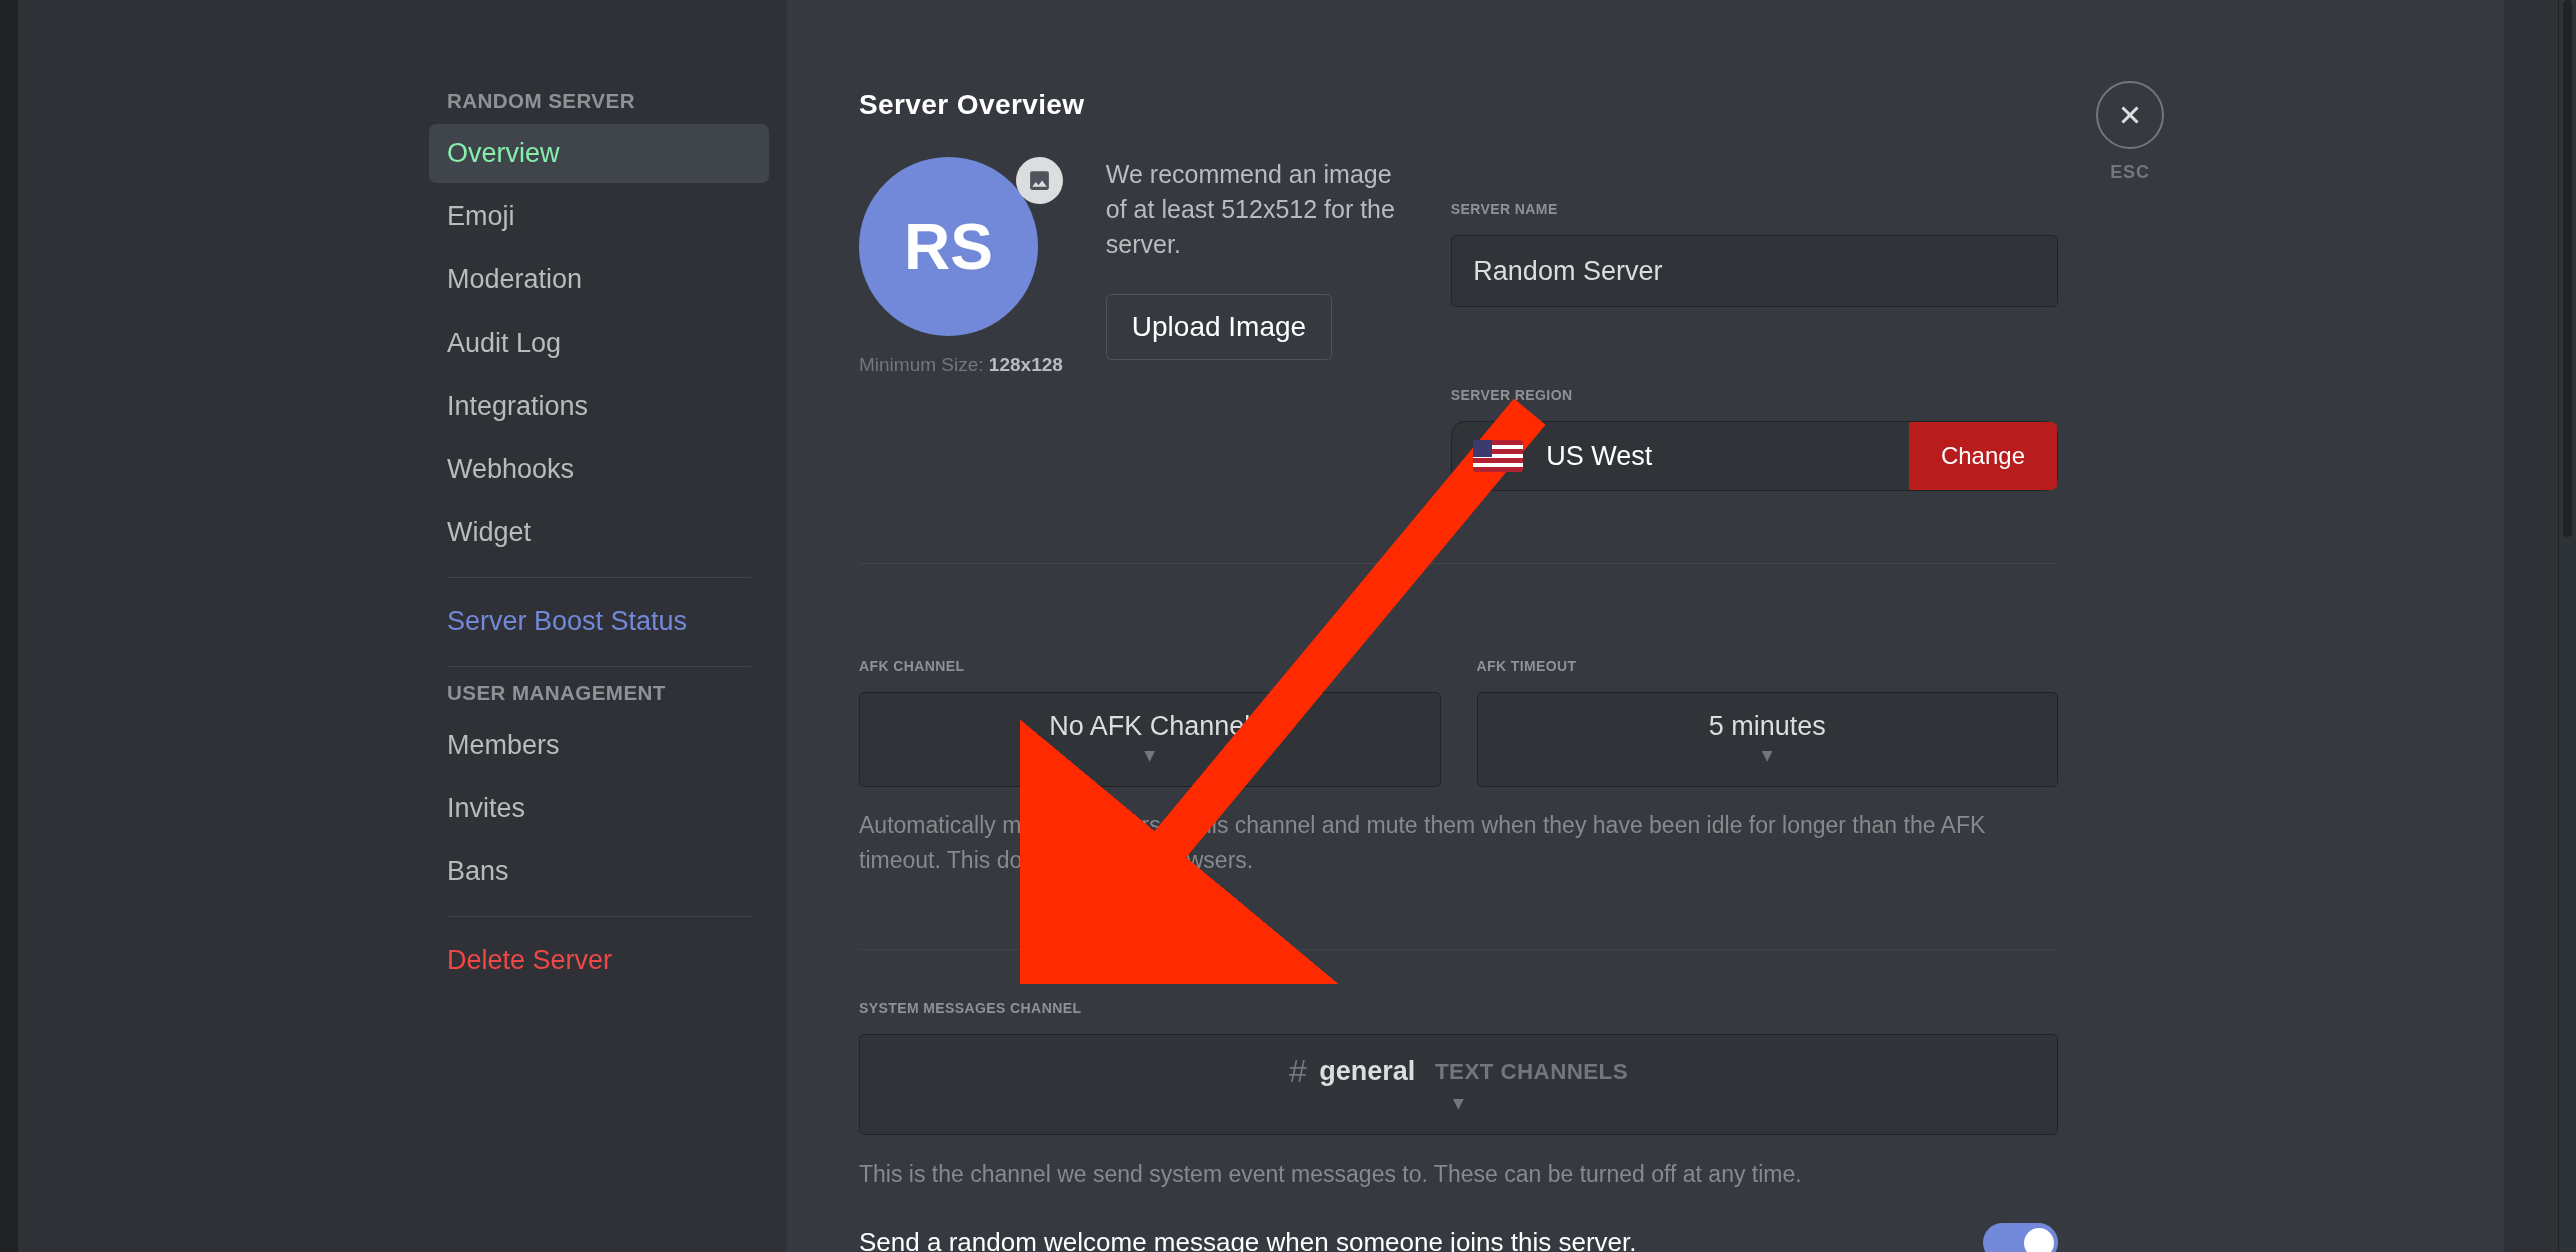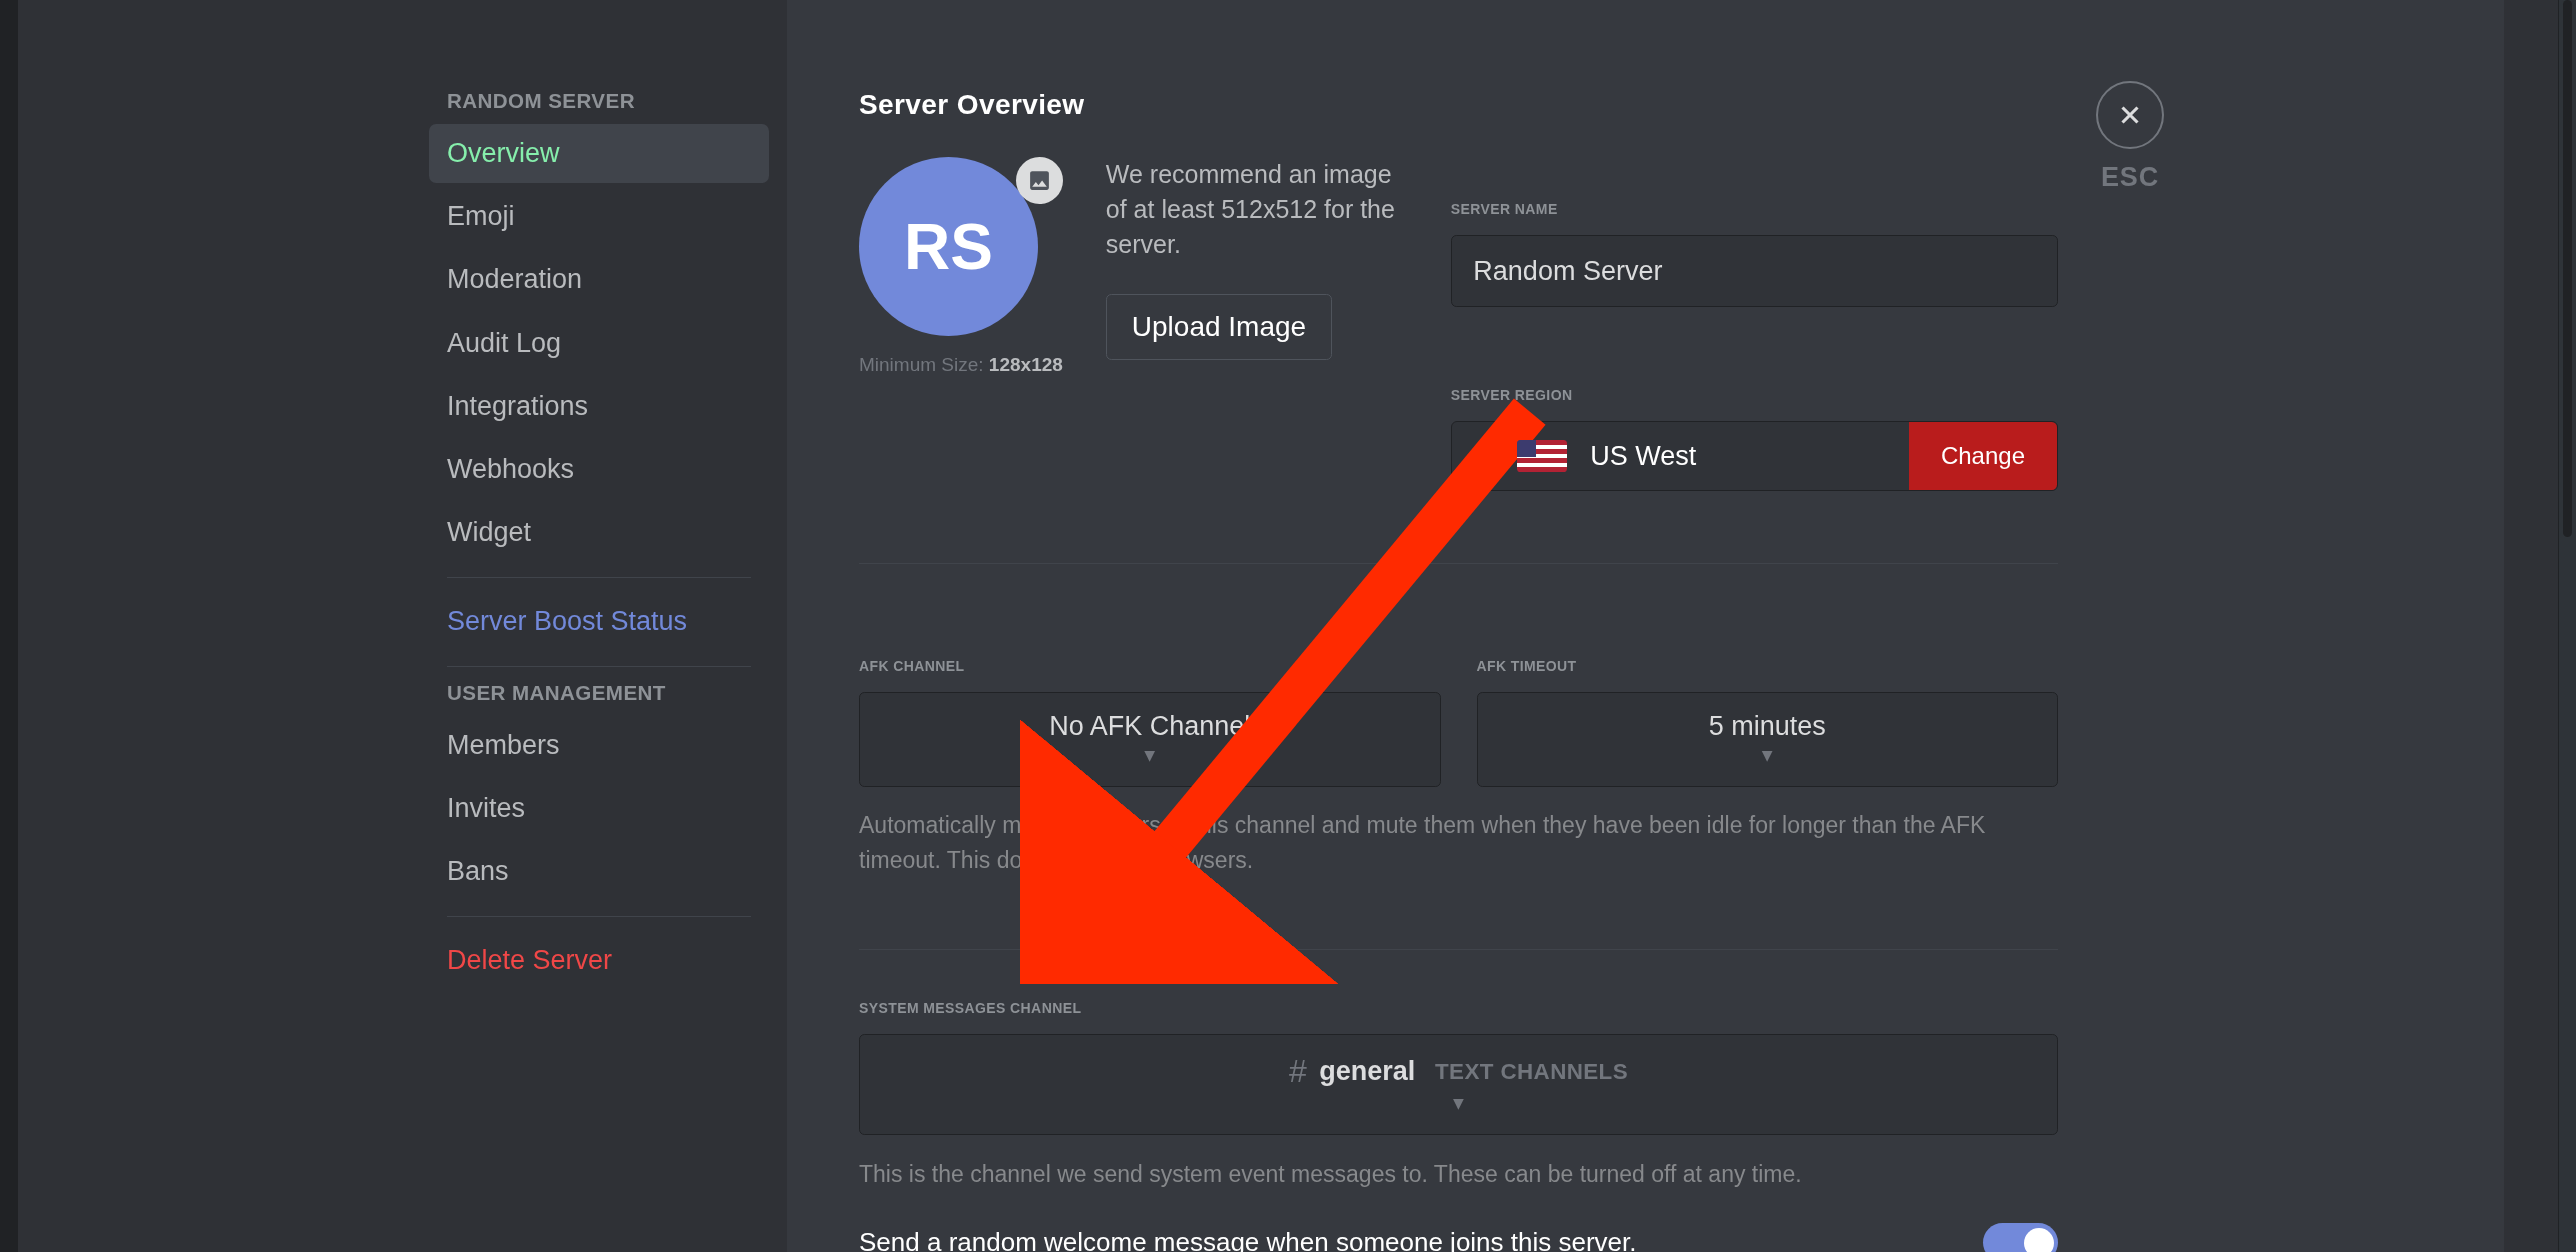--- a/index.html
+++ b/index.html
@@ -96,22 +96,21 @@
   color: #dcddde;
   font-size: 27px;
   padding: 19.7px 21.5px;
   border-radius: 5.4px;
   outline: none;
 }
 .region-row {
   display: flex; align-items: center;
   background: rgba(0,0,0,.1);
   border: 0.9px solid #202225;
-  border-radius: 6px;
-  padding-left: 44px;
+  border-radius: 14px;
 }
 .region-left { flex: 1; display: flex; align-items: center; gap: 23px; padding: 16px 21.5px; }
 .flag {
   width: 50px; height: 32px; border-radius: 3.6px;
   background: linear-gradient(
     to bottom,
     #b22234 0%, #b22234 14.3%,
     #fff 14.3%, #fff 28.6%,
     #b22234 28.6%, #b22234 42.9%,
     #fff 42.9%, #fff 57.2%,
@@ -160,21 +159,21 @@
   content: ''; position: absolute; width: 30px; height: 30px;
   background: #fff; border-radius: 50%; top: 4.5px; right: 4.5px;
 }
 .close-col { position: absolute; top: 81px; right: 340px; display: flex; flex-direction: column; align-items: center; gap: 12.5px; }
 .close-btn {
   width: 68px; height: 68px; border-radius: 50%;
   border: 2.2px solid #72767d; display: flex; align-items: center; justify-content: center;
   color: #dcddde; cursor: pointer;
 }
 .close-btn svg { width: 30px; height: 30px; }
-.esc-label { font-size: 27px; font-weight: 700; color: #72767d; letter-spacing: 0.9px; }
+.esc-label { font-size: 18px; font-weight: 700; color: #72767d; letter-spacing: 0.9px; }
 .arrow {
   position: absolute; left: 233px; top: 161px;
   pointer-events: none;
 }
 .right-gap { width: 54px; background: #2f3136; }
 .scrollbar { width: 18px; background: #2e3338; border-left: 0.9px solid #202225; position: relative; }
 .thumb { position: absolute; top: 0; left: 3.6px; right: 3.6px; height: 537px; background: #202225; border-radius: 5.4px; }
 </style>
 </head>
 <body>

